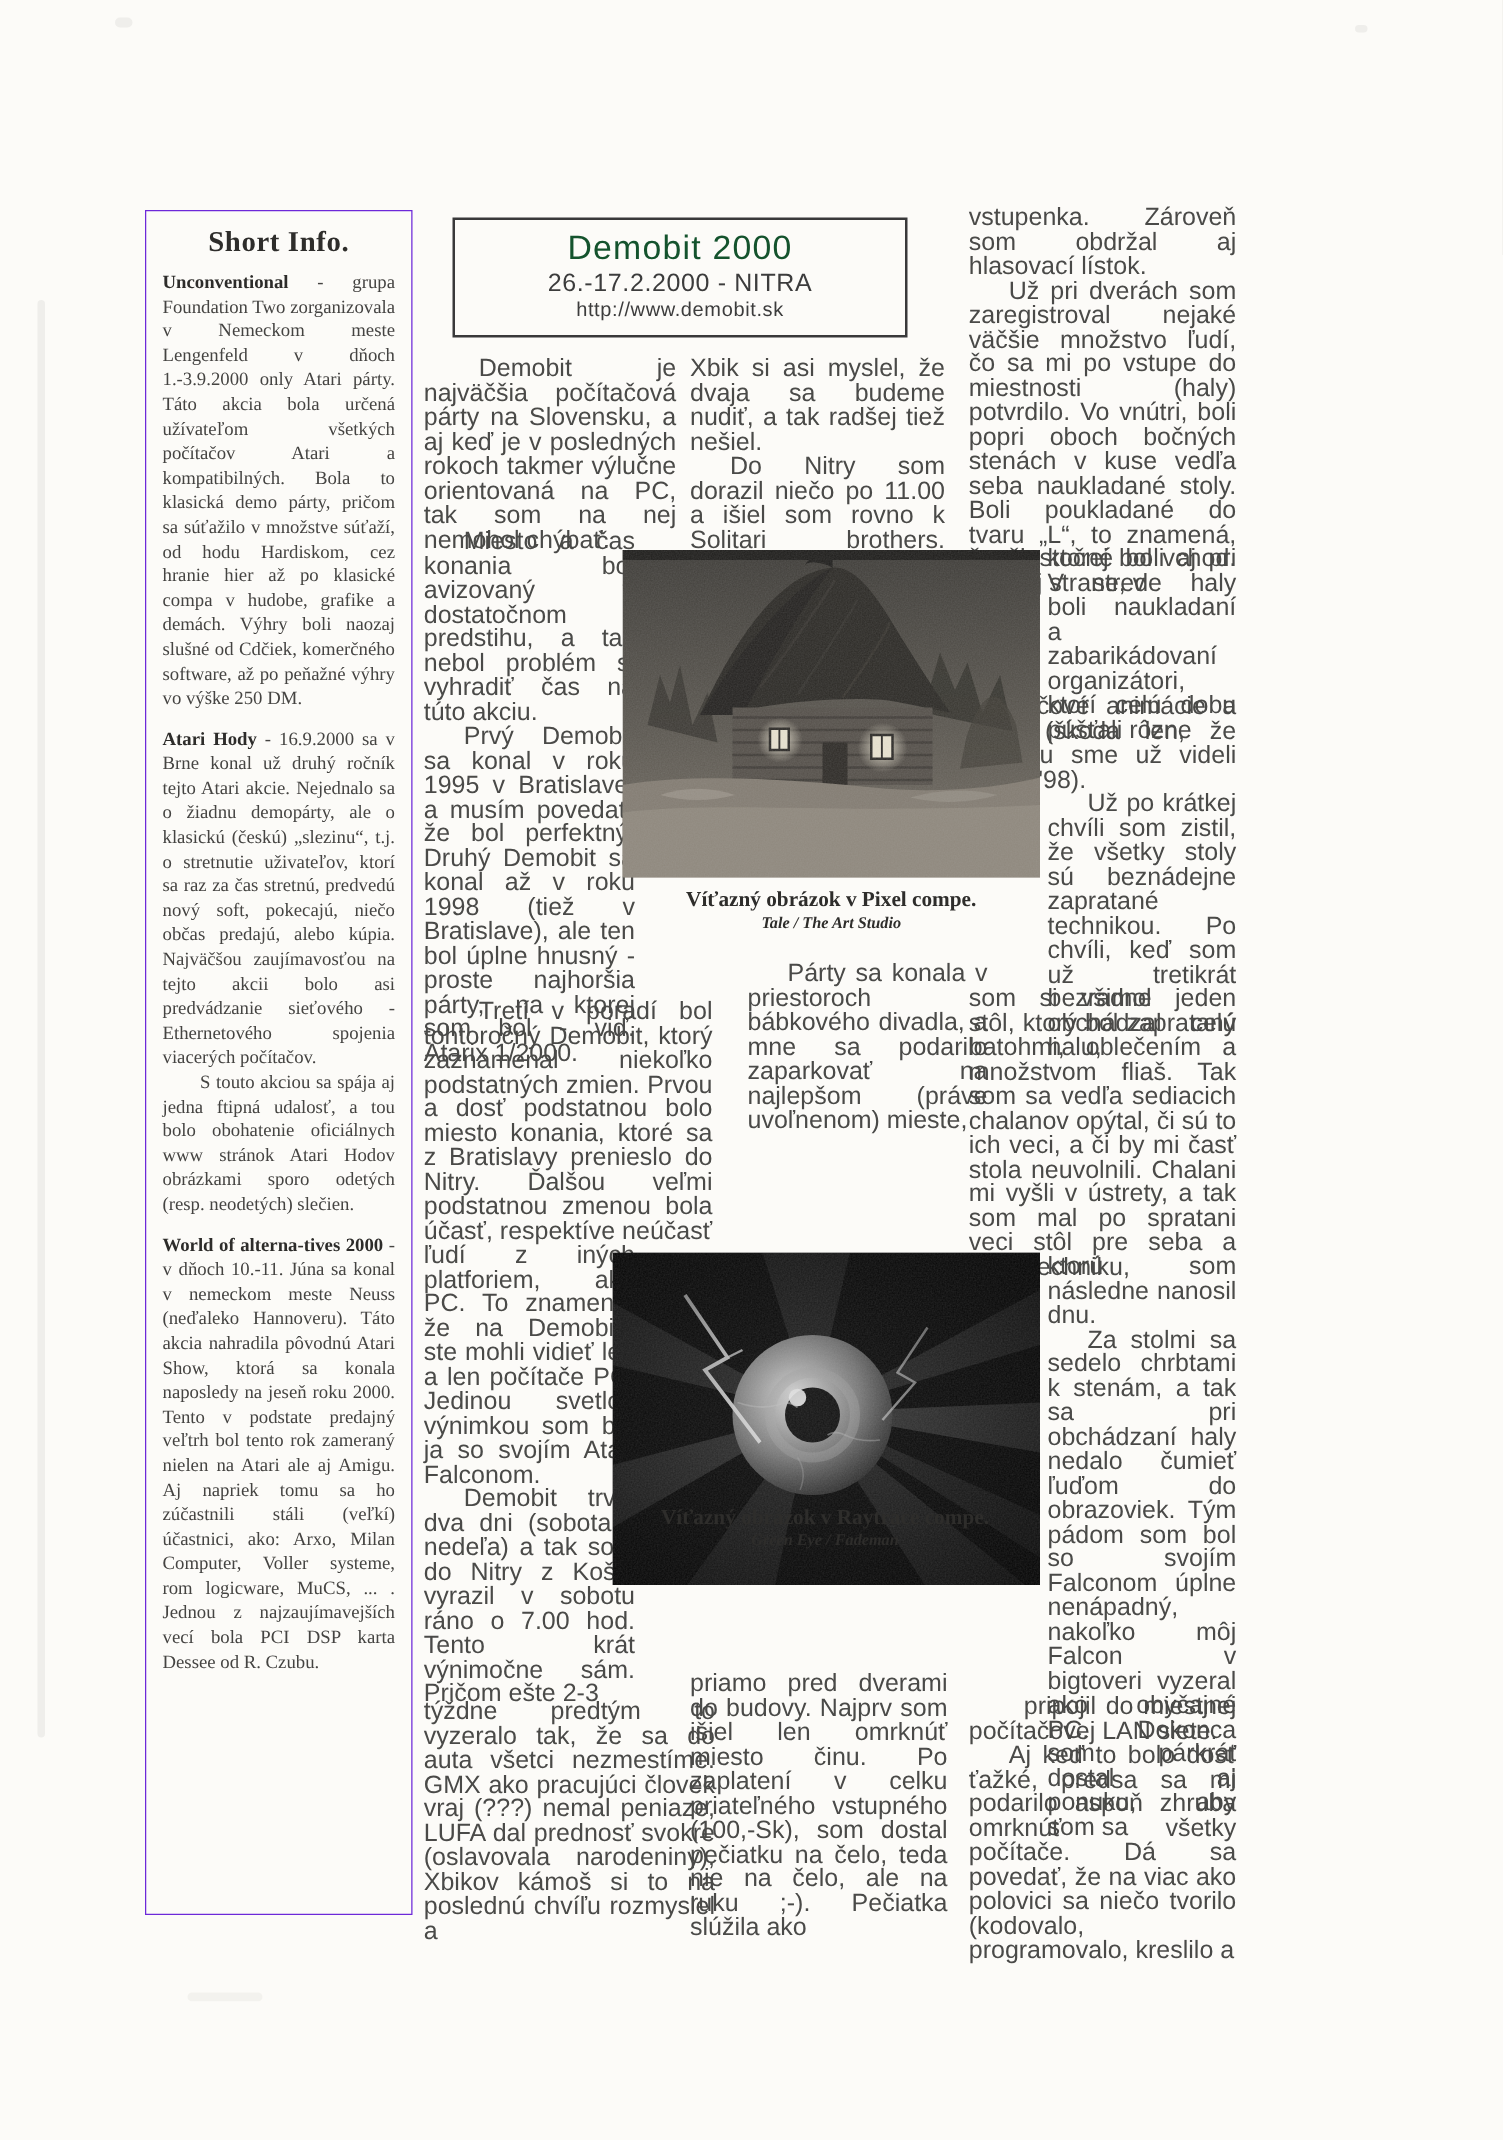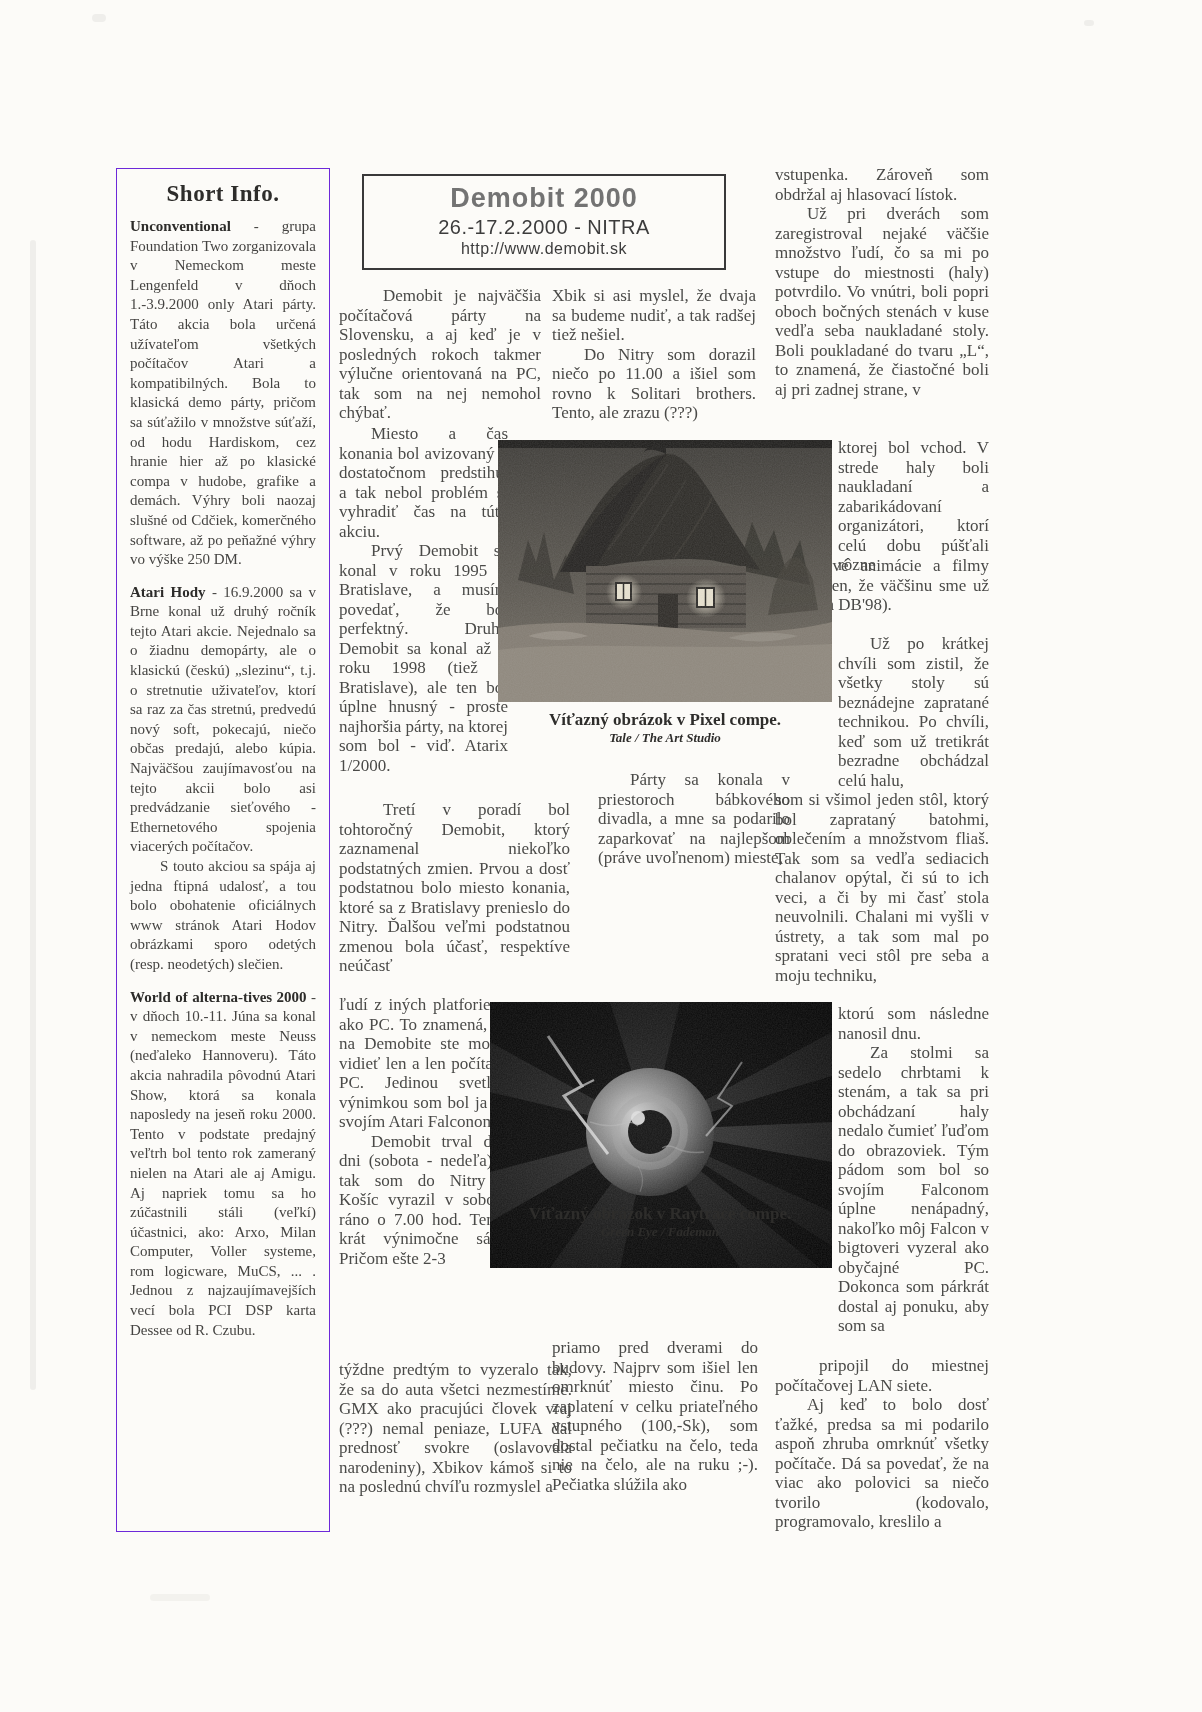--- a/index.html
+++ b/index.html
@@ -33,25 +33,25 @@
     font-size:15px;line-height:19.6px;text-align:justify;
   }
   #shortinfo .lead{font-weight:bold;color:#2d2c2a;}
   #shortinfo .cont{text-indent:30px;margin-top:-13px;}
   
   #headerbox{
     position:absolute;left:362px;top:174px;width:364px;height:96px;
     border:2px solid #39393a;box-sizing:border-box;
     text-align:center;padding-top:7px;
   }
-  #headerbox .t1{font-size:27px;font-weight:bold;color:#737373;letter-spacing:1px;}
+  #headerbox .t1{font-size:27px;font-weight:normal;color:#14532d;letter-spacing:1px;}
   #headerbox .t2{font-size:20px;color:#3c3c3c;margin-top:2px;letter-spacing:.5px;}
   #headerbox .t3{font-size:16px;color:#3c3c3c;margin-top:1px;letter-spacing:.5px;}
   
-  .tb{position:absolute;font-size:17px;line-height:19.5px;font-family:Liberation Serif, serif;}
+  .tb{position:absolute;font-size:20px;line-height:19.5px;}
   .tb p{margin:0;text-align:justify;}
   p.i1{text-indent:32px;}
   p.i2{text-indent:44px;}
   
   .caption{position:absolute;text-align:center;font-family:"Liberation Serif", serif;color:#2e2d2b;}
   .caption .c1{font-size:17px;font-weight:bold;}
   .caption .c2{font-size:13px;font-weight:bold;font-style:italic;}
   
   .artimg{position:absolute;display:block;}
 </style>

